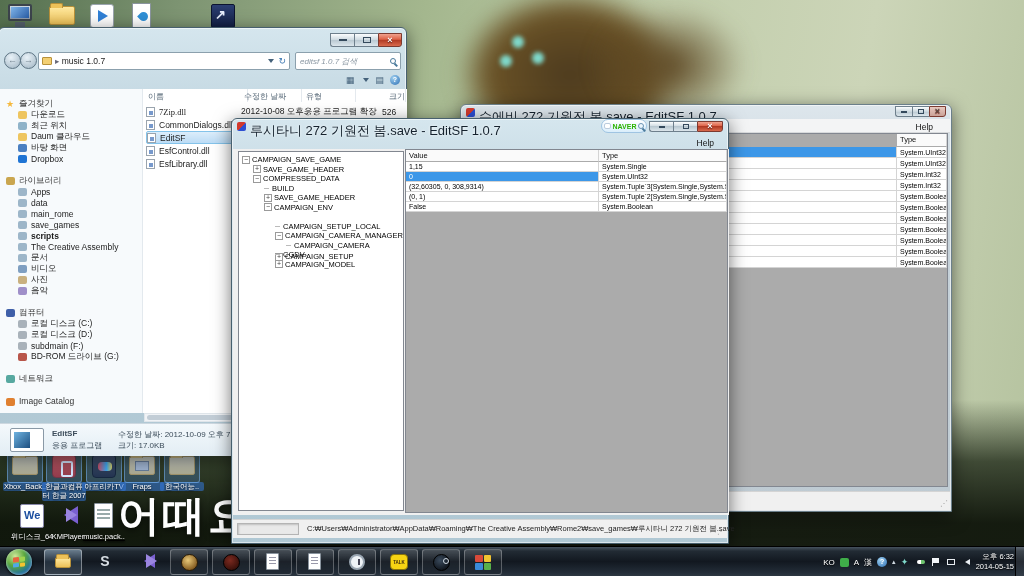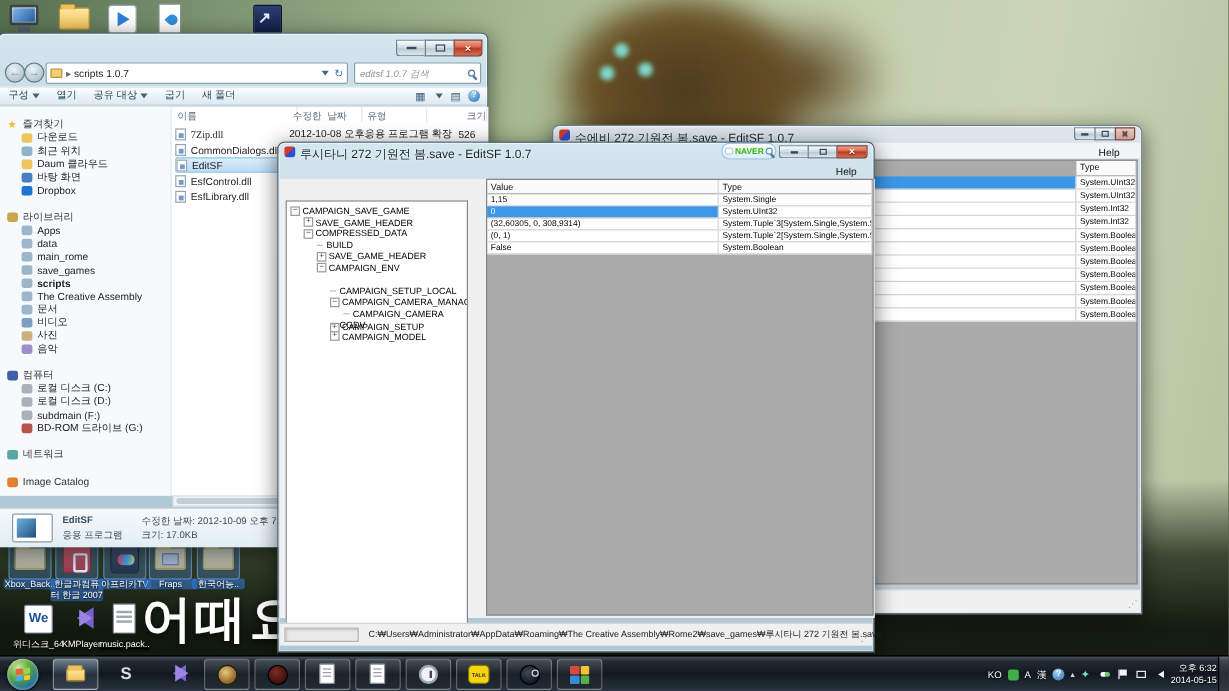--- a/index.html
+++ b/index.html
@@ -48,21 +48,21 @@
   .i-we span{position:absolute;left:3px;top:4px;font-size:11px;font-weight:bold;color:#1d4fa0;}
   .i-km{position:absolute;left:2px;top:4px;width:0;height:0;border:9px solid transparent;border-right:14px solid #7a5fd0;}
   .i-km::after{content:'';position:absolute;left:2px;top:-7px;width:0;height:0;border:7px solid transparent;border-left:11px solid #9a85e0;}
   .i-lines{position:absolute;left:8px;top:7px;width:13px;height:1.5px;background:#9aa;box-shadow:0 4px 0 #9aa,0 8px 0 #9aa;}
 
   
   .aero{position:absolute;border:1px solid #48606e;border-radius:6px 6px 0 0;
     box-shadow:0 4px 18px rgba(0,0,0,.55), inset 0 0 0 1px rgba(255,255,255,.55);
     background:linear-gradient(#d5e6ee,#b9cfda 30%,#b0c8d4);}
   .aero.inactive{background:linear-gradient(#dde6ec,#c6d2da 30%,#becad2);border-color:#6b7f8a;}
-  .tb-title{position:absolute;top:3px;font-size:10px;color:#15222e;text-shadow:0 0 3px #fff;white-space:nowrap;}
+  .tb-title{position:absolute;top:3px;font-size:13px;color:#15222e;text-shadow:0 0 3px #fff;white-space:nowrap;}
   .winbtns{position:absolute;display:flex;}
   .wbtn{width:24px;height:14px;border:1px solid #6e7f8c;border-right:none;
     background:linear-gradient(#fbfdfe,#cdd9e0 50%,#b9c8d1 50%,#dce6ec);
     display:flex;align-items:center;justify-content:center;}
   .wbtn:first-child{border-radius:0 0 0 3px;}
   .wbtn.close{border:1px solid #7c3a30;border-radius:0 0 3px 0;
     background:linear-gradient(#f2a38c,#d95f43 50%,#b83category 0,#c44 50%,#e07a5a);
     background:linear-gradient(#f0a28e,#dd6146 45%,#b03a24 50%,#d96a4d);}
   .wbtn .bar{width:8px;height:2px;background:#34495c;}
   .wbtn .box{width:8px;height:6px;border:1.5px solid #34495c;}
@@ -269,38 +269,31 @@
         </div>
       <div class="wbtn close">
           <span class="x">×</span>
         </div>
     </div>
     <div id="exp-addr-row">
       <div class="navcirc" style="left:5px">←</div>
       <div class="navcirc" style="left:21px">→</div>
       <div id="exp-addr">
         <span class="mini-folder"></span>
-        <span style="color:#667">▸</span>&nbsp;<span>scripts 1.0.7</span>
+        <span style="color:#667">▸</span>&nbsp;<span>music 1.0.7</span>
         <span style="margin-left:auto;display:flex;align-items:center;gap:4px">
           <span class="caret"></span>
           <span style="color:#3a76b0;font-size:9px">↻</span>
         </span>
       </div>
       <div id="exp-search">
         <span>editsf 1.0.7 검색</span>
         <span class="mag"></span>
       </div>
     </div>
-    <div id="exp-toolbar">
-        <div class="tbitem">구성<div class="caret"></div></div>
-        <div class="tbitem">열기</div>
-        <div class="tbitem">공유 대상<div class="caret"></div></div>
-        <div class="tbitem">굽기</div>
-        <div class="tbitem">새 폴더</div>
-      </div>
     <div id="exp-tools-right">
       <span>▦</span>
       <span class="caret"></span>
       <span>▤</span>
       <span class="helpdot">?</span>
     </div>
     <div id="exp-body">
       <div id="exp-side">
           <div class="side-item hdr" style="top: 9px; padding-left: 6px;">
             <div class="sic" style="background: none; color: rgb(245, 184, 61); font-size: 9px; line-height: 8px; width: 9px;">★</div>
@@ -394,21 +387,21 @@
             <div class="sic" style="background: rgb(87, 168, 160);"></div>
             <div style="white-space: nowrap;">네트워크</div>
           </div>
           <div class="side-item hdr" style="top: 306px; padding-left: 6px; align-items: flex-end;">
             <div class="sic" style="background: rgb(224, 128, 48);"></div>
             <div style="white-space: nowrap;">Image Catalog</div>
           </div>
         </div>
       <div id="exp-files">
           <div class="fcolh" style="left: 0px; width: 104px;">이름</div>
-          <div class="fcolh" style="left: 96px; width: 62px; font-family: Liberation Mono, monospace;">수정한 날짜</div>
+          <div class="fcolh" style="left: 96px; width: 62px;">수정한 날짜</div>
           <div class="fcolh" style="left: 158px; width: 54px;">유형</div>
           <div class="fcolh" style="left: 212px; width: 50px; text-align: right;">크기</div>
           <div class="frow" style="top: 16px; width: 92px; font-family: Liberation Serif, serif;">
             <div class="fic"></div>
             <div>7Zip.dll</div>
           </div>
           <div class="frow" style="top: 16px; left: 97px;">2012-10-08 오후..</div>
           <div class="frow" style="top: 16px; left: 160px;">응용 프로그램 확장</div>
           <div class="frow" style="top: 16px; left: 238px;">526</div>
           <div class="frow" style="top: 29px; width: 92px;">
@@ -498,21 +491,21 @@
         </div>
       <div class="wbtn" style="width:24px">
           <div class="box"></div>
         </div>
       <div class="wbtn close" style="width:26px">
           <span class="x">×</span>
         </div>
     </div>
     <div class="menuhelp" style="right:14px;top:19px">Help</div>
     <div style="position:absolute;left:1px;top:30px;width:496px;height:366px;background:#f0f0f0"></div>
-    <div class="panel-tree" id="front-tree" style="left:6px;top:48px;width:152px;height:360px">
+    <div class="panel-tree" id="front-tree" style="left:6px;top:32px;width:166px;height:360px">
         <div class="trow" style="top: 3px; left: 3px;">
           <div class="texp">−</div>
           <div>CAMPAIGN_SAVE_GAME</div>
         </div>
         <div class="trow" style="top: 12.5px; left: 14px;">
           <div class="texp">+</div>
           <div>SAVE_GAME_HEADER</div>
         </div>
         <div class="trow" style="top: 22px; left: 14px;">
           <div class="texp">−</div>

